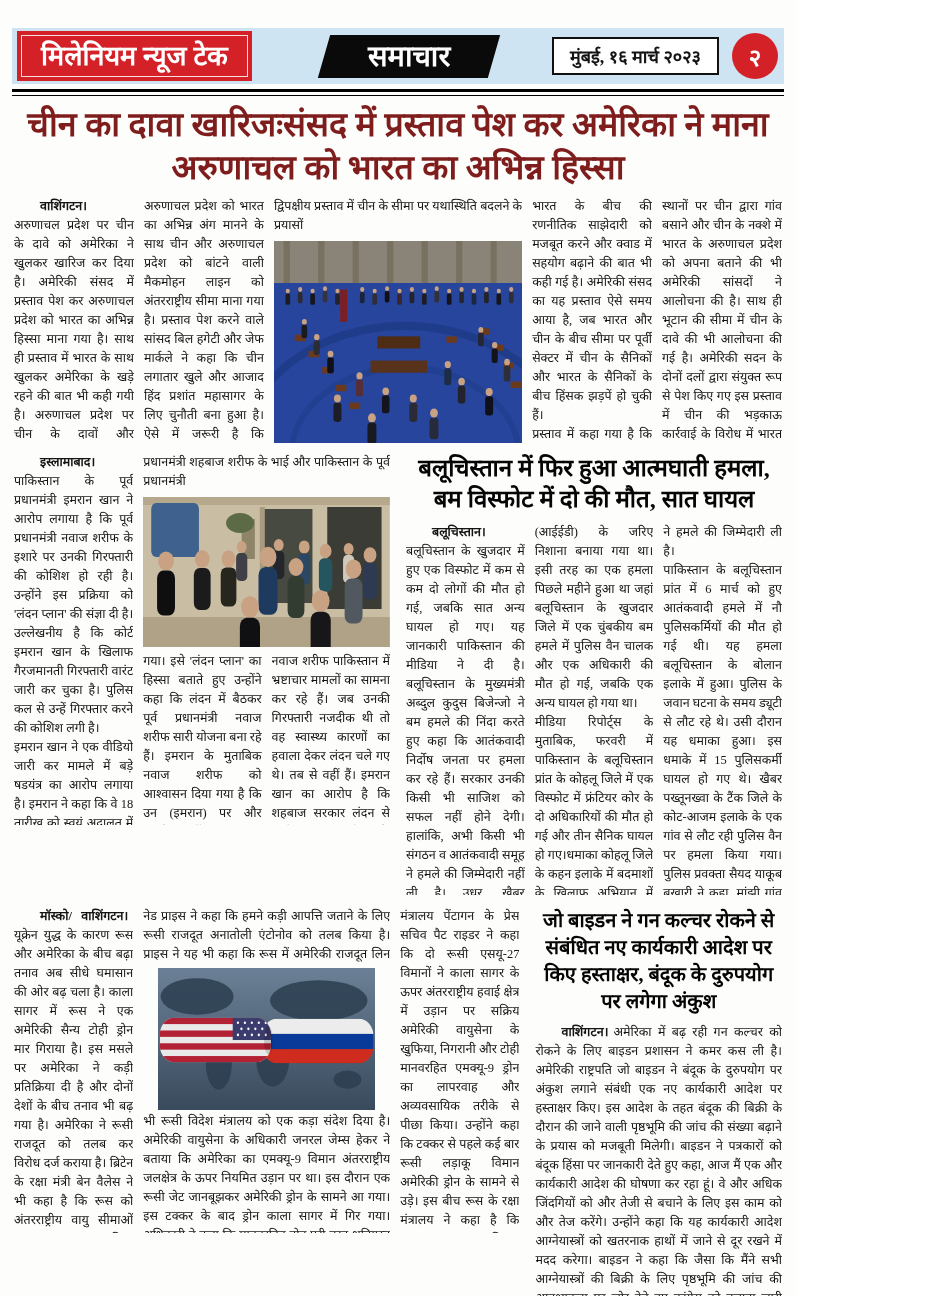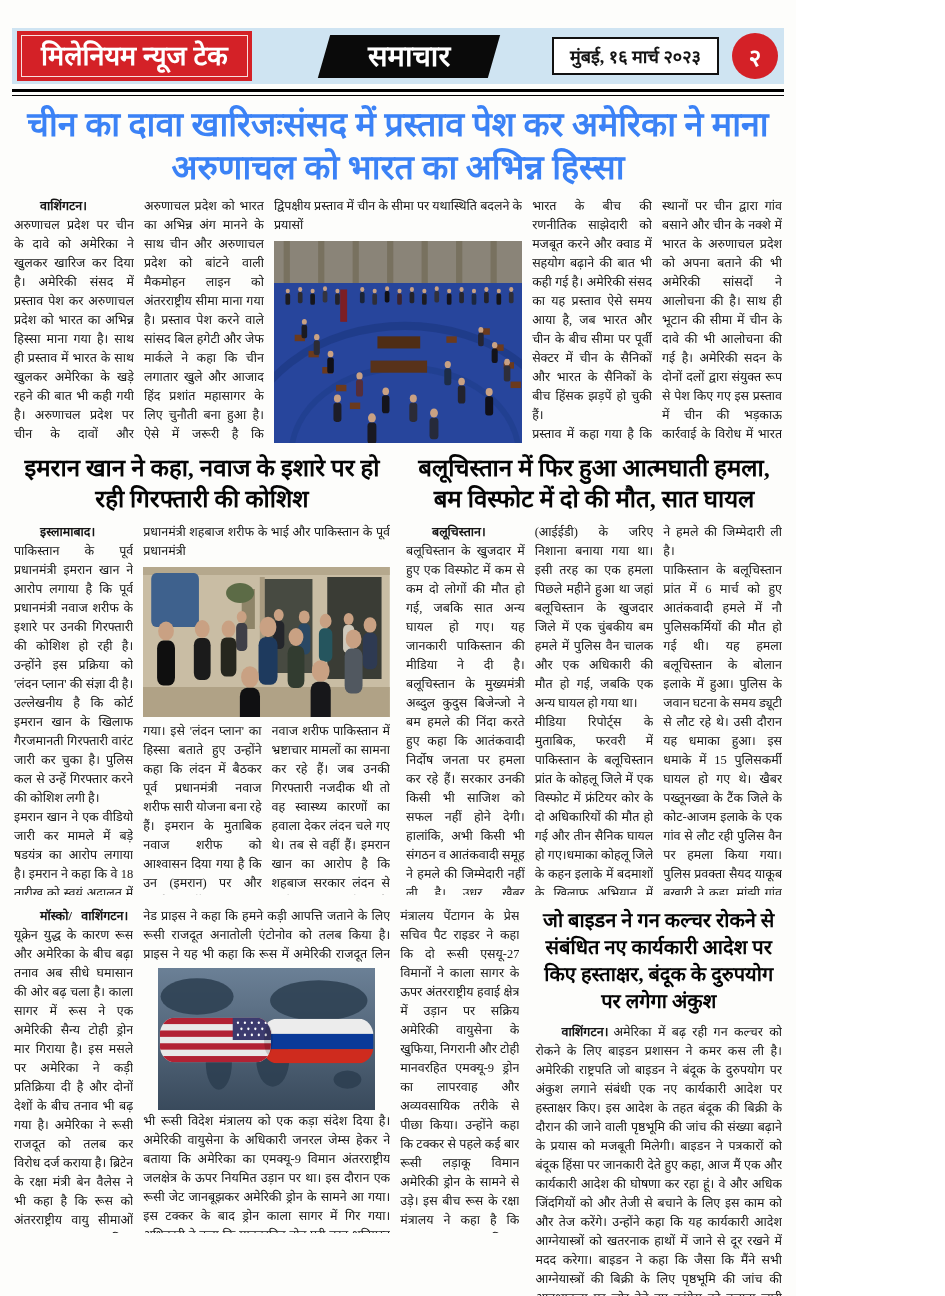--- a/index.html
+++ b/index.html
@@ -19,21 +19,21 @@
   .brand-box::after{content:"";position:absolute;inset:4px;border:1px solid rgba(255,255,255,.85);pointer-events:none;}
   .section-flag{background:#0a0a0a;transform:skewX(-16deg);margin-left:72px;padding:7px 44px;}
   .section-flag>span{display:block;transform:skewX(16deg);color:#fff;font-weight:bold;font-size:29px;line-height:1;}
   .date-box{background:#fff;border:2px solid #111;font-weight:bold;font-size:18px;padding:5px 16px;margin-left:58px;white-space:nowrap;}
   .page-circle{width:46px;height:46px;border-radius:50%;background:#d42127;color:#fff;font-size:24px;font-weight:bold;
     display:flex;align-items:center;justify-content:center;margin-left:auto;margin-right:6px;}
 
   .rule-double{margin:5px 12px 8px;border-top:3px solid #000;border-bottom:1px solid #000;height:3px;}
 
   
-  h1{margin:2px 14px 8px;text-align:center;font-size:34px;line-height:1.25;font-weight:800;color:#3b82f6;}
+  h1{margin:2px 14px 8px;text-align:center;font-size:34px;line-height:1.25;font-weight:800;color:#7f1d1d;}
   h2{text-align:center;font-size:24px;line-height:1.3;font-weight:800;margin:0 0 8px;color:#050505;}
   h3{text-align:center;font-size:20px;line-height:1.35;font-weight:800;margin:0 4px 8px;color:#050505;}
 
   
   .cols{display:flex;gap:10px;margin:0 14px;overflow:hidden;}
   .col{flex:1;overflow:hidden;}
   .col-dbl{flex:2.07;overflow:hidden;display:flex;flex-direction:column;}
   .body{font-size:12.5px;line-height:19px;text-align:justify;white-space:pre-line;margin:0;}
   .ind{text-indent:26px;}
   .dl{margin-right:5px;}
@@ -158,21 +158,20 @@
       </div>
       <div class="col body">भारत के बीच की रणनीतिक साझेदारी को मजबूत करने और क्वाड में सहयोग बढ़ाने की बात भी कही गई है। अमेरिकी संसद का यह प्रस्ताव ऐसे समय आया है, जब भारत और चीन के बीच सीमा पर पूर्वी सेक्टर में चीन के सैनिकों और भारत के सैनिकों के बीच हिंसक झड़पें हो चुकी हैं।
 प्रस्ताव में कहा गया है कि अमेरिका, अरुणाचल प्रदेश को भारत का अभिन्न अंग मानता है ना कि चीन का। चीन द्वारा सैन्य ताकत से सीमा पर यथास्थिति बदलने की कोशिशों, विवादित</div>
       <div class="col body">स्थानों पर चीन द्वारा गांव बसाने और चीन के नक्शे में भारत के अरुणाचल प्रदेश को अपना बताने की भी अमेरिकी सांसदों ने आलोचना की है। साथ ही भूटान की सीमा में चीन के दावे की भी आलोचना की गई है। अमेरिकी सदन के दोनों दलों द्वारा संयुक्त रूप से पेश किए गए इस प्रस्ताव में चीन की भड़काऊ कार्रवाई के विरोध में भारत के स्टैंड की तारीफ भी की गई है। साथ ही भारत के साथ तकनीकी, आर्थिक संबंधों को मजबूत बनाने पर भी जोर दिया गया है।</div>
     </div>
   </section>
 
   <div class="half-row">
 
     <section class="half">
-      <h2>इमरान खान ने कहा, नवाज के इशारे पर हो रही गिरफ्तारी की कोशिश</h2>
       <div class="cols-tall">
         <div class="col">
           <p class="body ind"><b class="dl">इस्लामाबाद।</b><span>पाकिस्तान के पूर्व प्रधानमंत्री इमरान खान ने आरोप लगाया है कि पूर्व प्रधानमंत्री नवाज शरीफ के इशारे पर उनकी गिरफ्तारी की कोशिश हो रही है। उन्होंने इस प्रक्रिया को 'लंदन प्लान' की संज्ञा दी है। उल्लेखनीय है कि कोर्ट इमरान खान के खिलाफ गैरजमानती गिरफ्तारी वारंट जारी कर चुका है। पुलिस कल से उन्हें गिरफ्तार करने की कोशिश लगी है।
 इमरान खान ने एक वीडियो जारी कर मामले में बड़े षडयंत्र का आरोप लगाया है। इमरान ने कहा कि वे 18 तारीख को स्वयं अदालत में पेश होने जा रहे हैं, इसके बावजूद जबरन गिरफ्तारी की कोशिशें की जा रही हैं। इसके लिए सुरक्षा कारणों का हवाला देते हुए उन्होंने कहा कि इस्लामाबाद के कोर्ट परिसर में कई बार हमले हो चुके हैं, जिसमें कई न्यायाधीश तक शहीद हुए हैं। इमरान ने कहा कि उन्होंने लाहौर उच्च न्यायालय में वचन दिया है कि मैं 18 तारीख</span></p>
         </div>
         <div class="col-dbl">
           <div class="minis">
             <div class="mini body">प्रधानमंत्री शहबाज शरीफ के भाई और पाकिस्तान के पूर्व प्रधानमंत्री</div>
           </div>
           <figure class="ph-fixed" style="height:150px">

